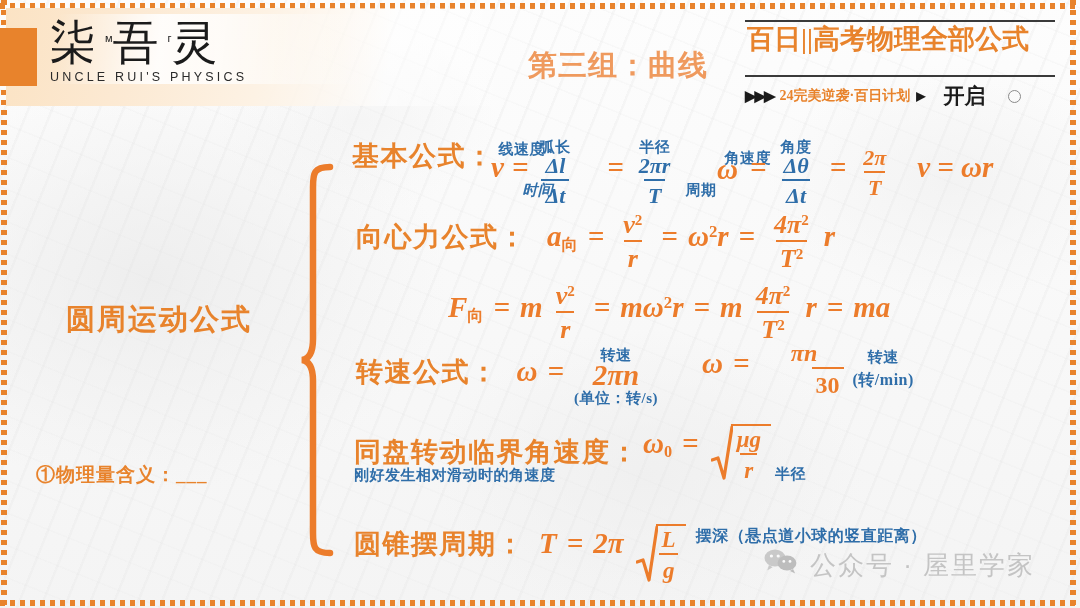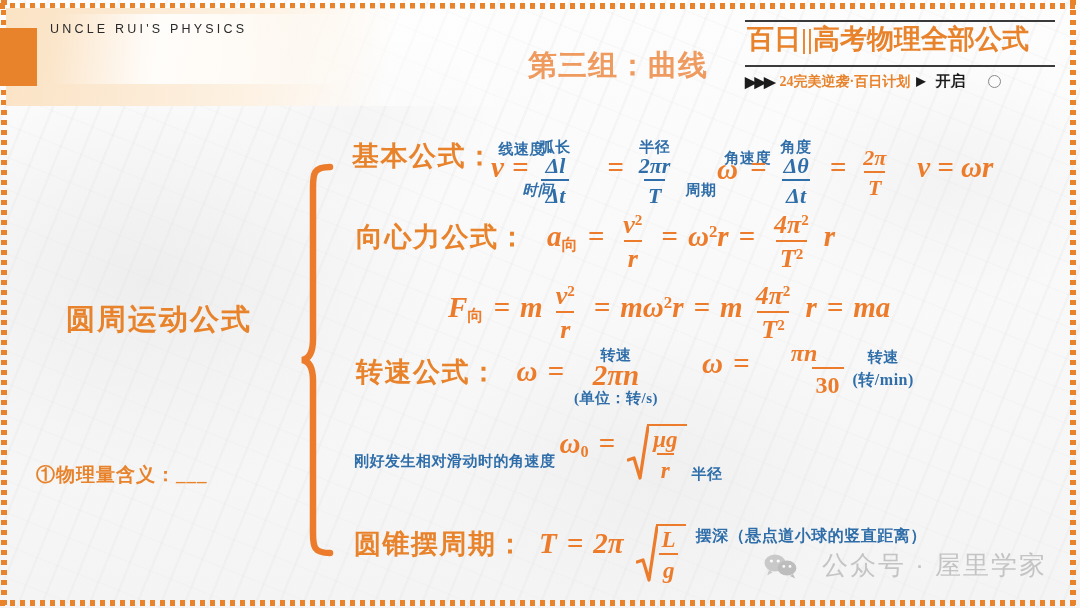--- a/index.html
+++ b/index.html
@@ -81,29 +81,29 @@
     font-family:"Liberation Serif", serif;font-weight:bold;
     font-size:29px;color:#ef9a5e;letter-spacing:1px;white-space:nowrap;
   }
 
   
   .tr-block{position:absolute;left:745px;top:20px;width:310px;}
   .tr-rule{height:2px;background:#3a3a3a;width:100%;}
   .tr-title{
     font-family:"Liberation Serif", serif;font-weight:bold;
     font-size:27px;color:#e8832c;letter-spacing:0px;white-space:nowrap;
-    padding:2px 0 10px 2px;line-height:1.15;
+    padding:2px 0 20px 2px;line-height:1.15;
   }
   .tr-sub{
     display:flex;align-items:center;gap:6px;margin-top:5px;white-space:nowrap;
     font-family:"Liberation Serif", serif;font-weight:bold;font-size:14px;color:#e8832c;
   }
   .tri-group{color:#1b1b1b;font-size:15px;letter-spacing:-2px;}
   .tri-one{color:#1b1b1b;font-size:12px;}
-  .tr-open{color:#1b1b1b;font-weight:bold;font-size:15px;margin-left:4px;}
+  .tr-open{color:#1b1b1b;font-weight:bold;font-size:21px;margin-left:12px;}
   .tr-circle{
     width:11px;height:11px;border:1.4px solid #8a8a8a;border-radius:50%;
     margin-left:16px;display:inline-block;
   }
 
   
   .left-title{
     position:absolute;left:66px;top:300px;
     font-family:"Liberation Serif", serif;font-weight:bold;
     font-size:29px;color:#e8832c;letter-spacing:2px;white-space:nowrap;
@@ -151,21 +151,21 @@
   .rad-sign svg{position:absolute;left:0;top:0;}
   .rad-body{border-top:2.4px solid #ec7c2b;padding:2px 6px 0 2px;}
 
   
   .stack{display:inline-flex;flex-direction:column;align-items:center;vertical-align:middle;line-height:1.05;}
   .stack .top{margin-bottom:-1px;}
   .stack .bot{margin-top:1px;}
 
   
   .wm{
-    position:absolute;left:764px;top:548px;display:flex;align-items:center;gap:24px;
+    position:absolute;left:764px;top:548px;display:flex;gap:12px;
     color:#c4c4c4;font-family:"Liberation Sans", sans-serif;font-size:26px;letter-spacing:2px;
     white-space:nowrap;
   }
   .wm-icon{width:34px;height:26px;position:relative;}
 </style>
 </head>
 <body>
 
 <div id="slide">
 
@@ -174,20 +174,21 @@
   <div class="dash-frame dash-top"></div>
   <div class="dash-frame dash-right"></div>
   <div class="dash-frame dash-left"></div>
   <div class="dash-frame dash-bottom"></div>
 
   <div class="banner"></div>
   <div class="banner-streak"></div>
 
   <div class="logo-square"></div>
   <div class="logo-wrap">
+    <div class="logo-cn"><span>柒</span><span class="logo-sup">м</span><span>吾</span><span class="logo-sup">г</span><span>灵</span></div>
     <div class="logo-en">UNCLE RUI'S PHYSICS</div>
   </div>
 
   <div class="group-title">第三组：曲线</div>
 
   <div class="tr-block">
     <div class="tr-rule"></div>
     <div class="tr-title">百日||高考物理全部公式</div>
     <div class="tr-rule"></div>
     <div class="tr-sub">
@@ -331,20 +332,21 @@
     </span>
 
     <span class="stack" style="position:relative;top:-8px;">
       <span class="anno" style="margin-bottom:6px;">转速</span>
       <span class="anno" style="font-size:16px;">(转/min)</span>
     </span>
   </div>
 
   <div class="frow" style="left:354px;top:432px;">
     <span class="stack" style="align-items:flex-start;">
+      <span class="lbl">同盘转动临界角速度：</span>
       <span class="anno" style="margin-top:1px;">刚好发生相对滑动时的角速度</span>
     </span>
 
     <span class="mth" style="position:relative;top:-12px;"><span>ω</span><span class="sub">0</span></span>
     <span class="mth op" style="margin:0 6px;position:relative;top:-12px;">=</span>
 
     <span class="rad" style="position:relative;top:-8px;">
       <span class="rad-sign">
         <svg width="22" height="56" viewBox="0 0 22 56" fill="none" aria-hidden="true">
           <path d="M1 36 L7 34 L13 54 L21 3" stroke="#ec7c2b" stroke-width="3.2" fill="none" stroke-linecap="round" stroke-linejoin="round"></path>

